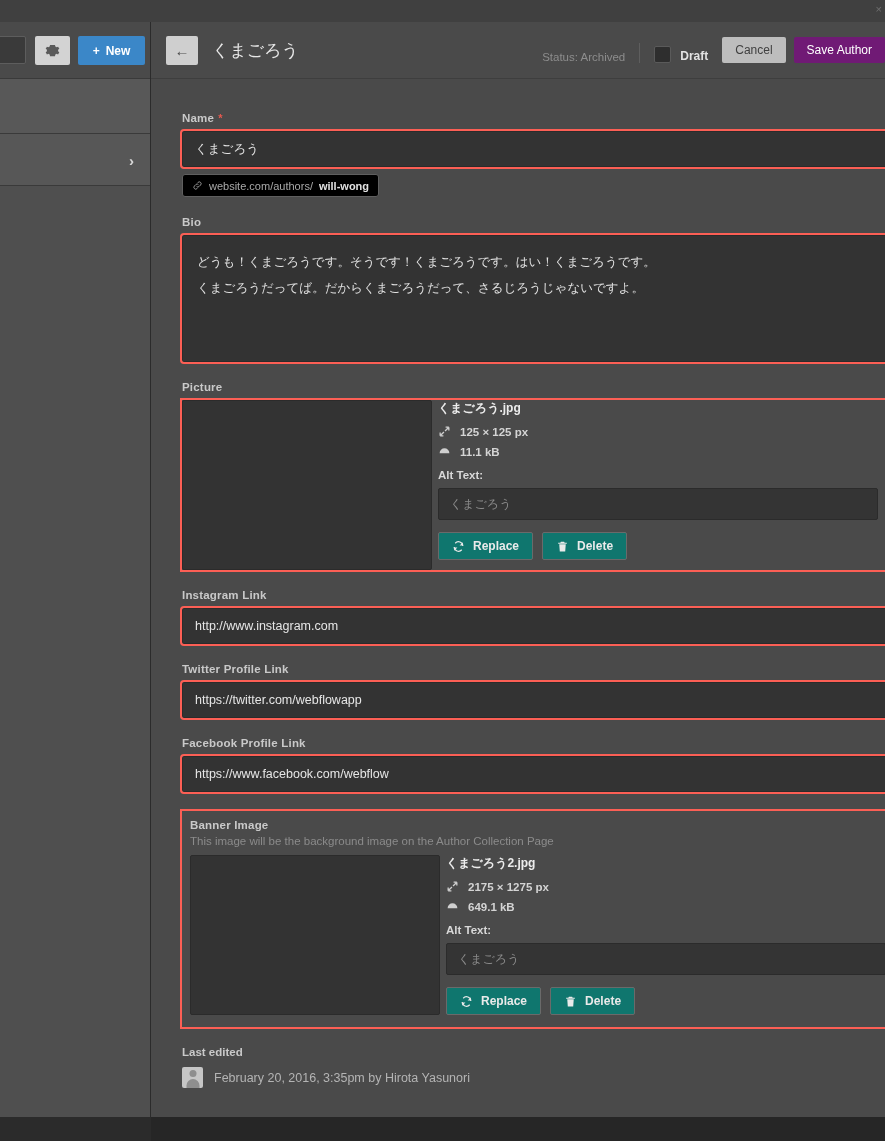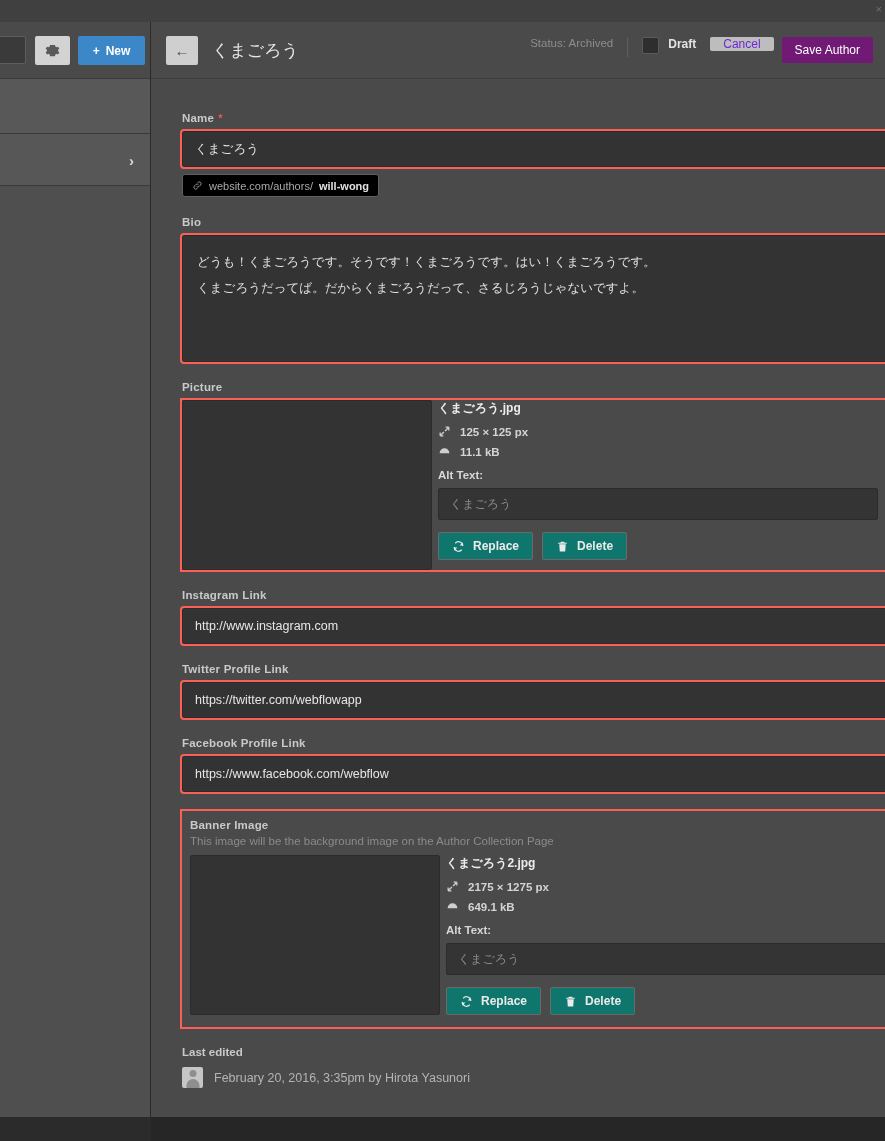--- a/index.html
+++ b/index.html
@@ -70,34 +70,34 @@
   .back-btn {
     width: 32px; height: 29px; margin-left: 15px;
     background: #cfcfcf; border-radius: 2px;
     display: flex; align-items: center; justify-content: center;
     color: #4a4a4a; font-size: 15px; line-height: 1;
   }
   .ed-title {
     margin-left: 14px; color: #e8e8e8; font-size: 17px;
   }
   .ed-head-right {
-    margin-left: auto; display: flex; align-items: flex-start; padding-right: 12px;
+    margin-left: auto; display: flex; align-items: flex-end; padding-right: 0;
   }
   .status-text { color: #8d8d8d; font-size: 11.5px; }
   .head-divider {
     width: 1px; height: 20px; background: #5e5e5e; margin: 0 14px;
   }
   .draft-box {
     width: 17px; height: 17px; background: #2e2e2e;
     border: 1px solid #5a5a5a; border-radius: 2px;
   }
   .draft-label { color: #e3e3e3; font-size: 12px; font-weight: bold; margin-left: 9px; }
   .cancel-btn {
-    margin-left: 14px; height: 14px; padding: 0 13px;
-    background: #bdbdbd; border-radius: 2px; color: #6d28d9;
+    margin-left: 14px; height: 26px; padding: 0 13px;
+    background: #bdbdbd; border-radius: 2px; color: #404040;
     font-size: 12px; display: flex; align-items: center;
   }
   .save-btn {
     margin-left: 8px; height: 26px; padding: 0 13px;
     background: #701a75; border-radius: 2px; color: #fff;
     font-size: 12px; font-weight: normal; display: flex; align-items: center;
     white-space: nowrap;
   }
 
   

